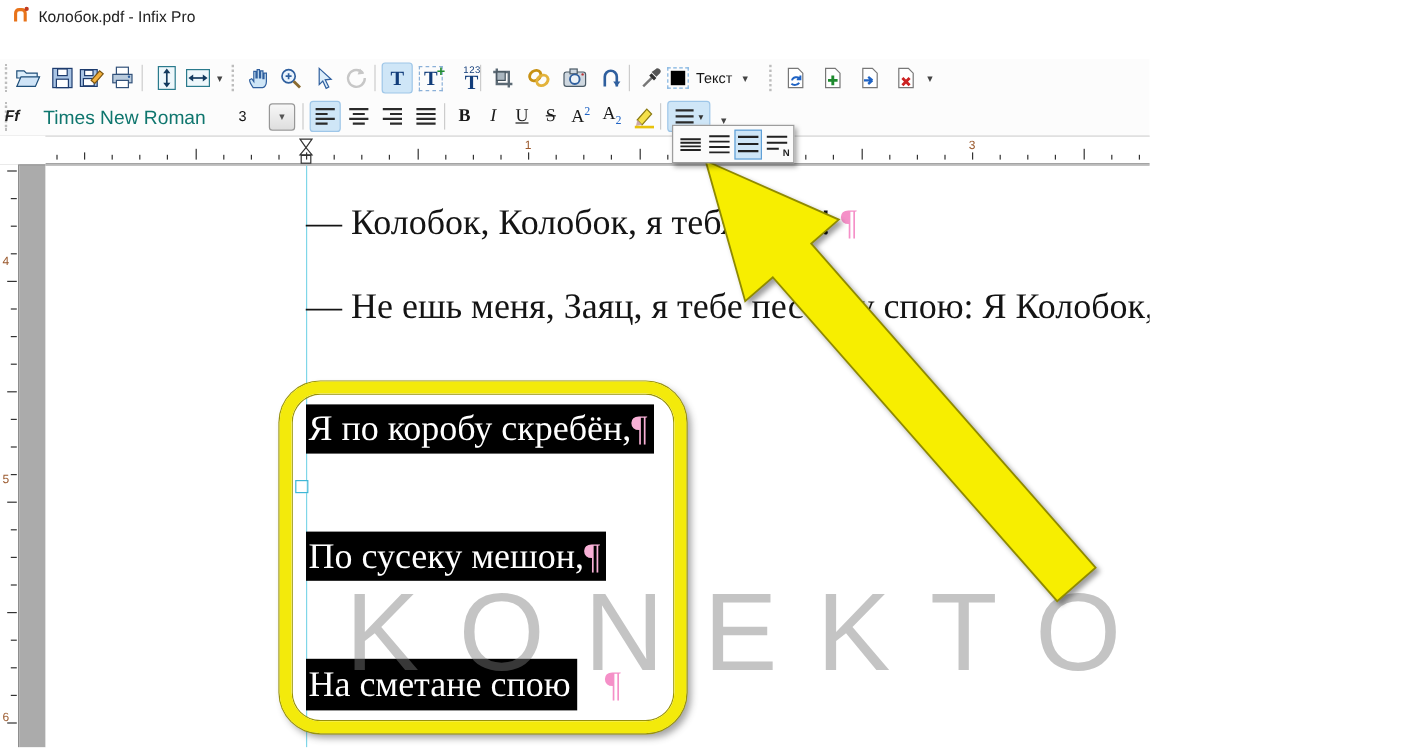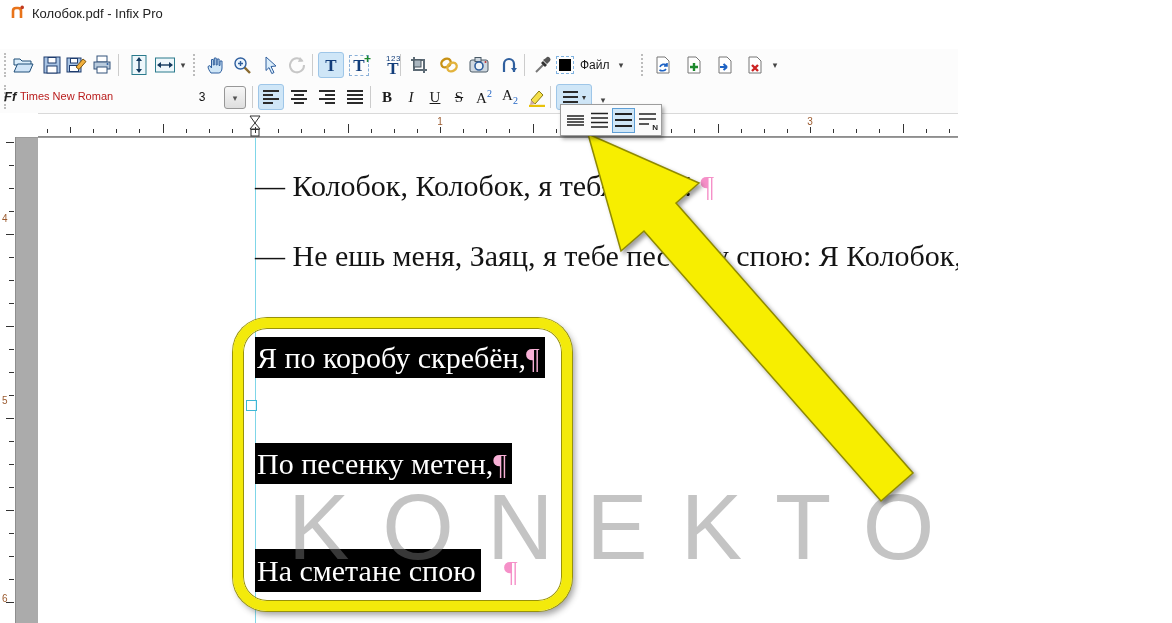--- a/index.html
+++ b/index.html
@@ -20,21 +20,21 @@
   #tb1{top:0;} #tb2{top:32px;}
   .tb-btn{position:absolute;top:3px;width:26px;height:26px;display:flex;align-items:center;justify-content:center;border-radius:3px;box-sizing:border-box;}
   .tb-btn.active{background:#cfe6f7;border:1px solid #9ec6e8;}
   .tb-btn.disabled svg{opacity:.45;filter:grayscale(1);}
   .sep{position:absolute;top:5px;width:1px;height:22px;background:#cccccc;}
   .dsep{position:absolute;top:5px;height:22px;border-left:2px dotted #bcbcbc;}
   .chev{position:absolute;top:11px;font-size:9px;color:#444;width:10px;text-align:center;}
   .t-letter{font-family:"Liberation Serif",serif;font-weight:bold;font-size:17px;color:#123d7a;line-height:1;}
   .fmt{font-family:"Liberation Serif",serif;font-size:15px;color:#1a1a1a;line-height:1;}
   .fmt sup,.fmt sub{color:#1f63c4;font-size:10px;}
-  #font-name{position:absolute;left:20px;top:9px;font-size:11px;color:#b91c1c;width:150px;}
+  #font-name{position:absolute;left:36px;top:9px;font-size:16px;color:#0f766e;width:150px;}
   #ff-ico{position:absolute;left:4px;top:8px;font-size:13px;font-style:italic;font-weight:bold;color:#222;}
   #font-size{position:absolute;left:188px;top:9px;font-size:12px;width:28px;text-align:center;}
   #size-combo{position:absolute;left:224px;top:5px;width:20px;height:21px;background:linear-gradient(#f7f7f7,#dedede);
               border:1px solid #979797;border-radius:3px;color:#555;font-size:9px;display:flex;align-items:center;justify-content:center;}
   
   #flyout{position:absolute;left:560px;top:104px;width:102px;height:32px;background:#fbfbfb;border:1px solid #9d9d9d;
           box-shadow:2px 3px 4px rgba(0,0,0,.35);z-index:50;display:flex;align-items:center;padding-left:3px;box-sizing:border-box;}
   .fly-item{width:23px;height:25px;display:flex;align-items:center;justify-content:center;margin-right:1px;box-sizing:border-box;position:relative;}
   .fly-item.selected{background:#cfe6f7;border:1px solid #5f9fd6;}
   .fly-n{position:absolute;right:1px;bottom:1px;font-size:8px;font-weight:bold;color:#222;line-height:1;}
@@ -210,21 +210,21 @@
       <div class="tb-btn" style="left:530px">
         <svg width="20" height="20" viewBox="0 0 20 20">
           <path d="M3 17 L11 9" stroke="#777" stroke-width="2"></path>
           <path d="M10 6 L14 10 L12 12 L8 8 z" fill="#333"></path>
           <path d="M13 3 a2.5 2.5 0 0 1 4 3 l-3 3 -4 -4 z" fill="#555"></path>
         </svg>
       </div>
       <div class="tb-btn" style="left:558px;width:14px">
         <span style="width:12px;height:12px;background:#000;outline:1px dashed #7fb2e0;outline-offset:2px;display:block;"></span>
       </div>
-      <span style="position:absolute;left:580px;top:9px;font-size:12px;color:#161616;">Файл</span>
+      <span style="position:absolute;left:580px;top:9px;font-size:12px;color:#161616;">Текст</span>
       <span class="chev" style="left:616px">▾</span>
 
       <span class="dsep" style="left:641px"></span>
 
       <div class="tb-btn" style="left:650px">
         <svg width="20" height="20" viewBox="0 0 20 20">
           <path d="M4 2 h8 l4 4 v12 h-12 z" fill="#fff" stroke="#777"></path>
           <path d="M7 12 a4 3.2 0 0 1 7-1.6 M14 8 v3 h-3 M13 14 a4 3.2 0 0 1-6.5.8" fill="none" stroke="#1f63c4" stroke-width="1.6"></path>
         </svg>
       </div>
@@ -436,21 +436,21 @@
   <div id="graystrip"></div>
   <div id="page"></div>
   <div id="guide"></div>
 
   <div class="doc-text" style="left:255px;top:166px;"><span>— Колобок, Колобок, я тебя съем!</span><span class="pilcrow">&nbsp;</span><span class="pilcrow">¶</span></div>
 
   <div class="doc-text" style="left:255px;top:236px;"><span>— Не ешь меня, Заяц, я тебе песенку спою: Я Колобок, Колобок,</span><span class="pilcrow">&nbsp;</span><span class="pilcrow">¶</span></div>
 
   <div class="sel-bar" style="top:337px;height:41px;"><span>Я по коробу скребён,</span><span class="pilcrow">¶</span></div>
 
-  <div class="sel-bar" style="top:443px;height:41px;"><span>По песенку метен,</span><span class="pilcrow">¶</span></div>
+  <div class="sel-bar" style="top:443px;height:41px;"><span>По сусеку мешон,</span><span class="pilcrow">¶</span></div>
 
   <div class="sel-bar" style="top:549px;height:43px;line-height:43px;"><span>На сметане спою</span></div>
   <span id="sel3-pil" class="pilcrow" style="left:504px;top:549px;">¶</span>
 
   <div id="handle"></div>
 
   <div id="watermark">KONEKTO.RU</div>
 
   <div id="annot-rect"></div>
 

